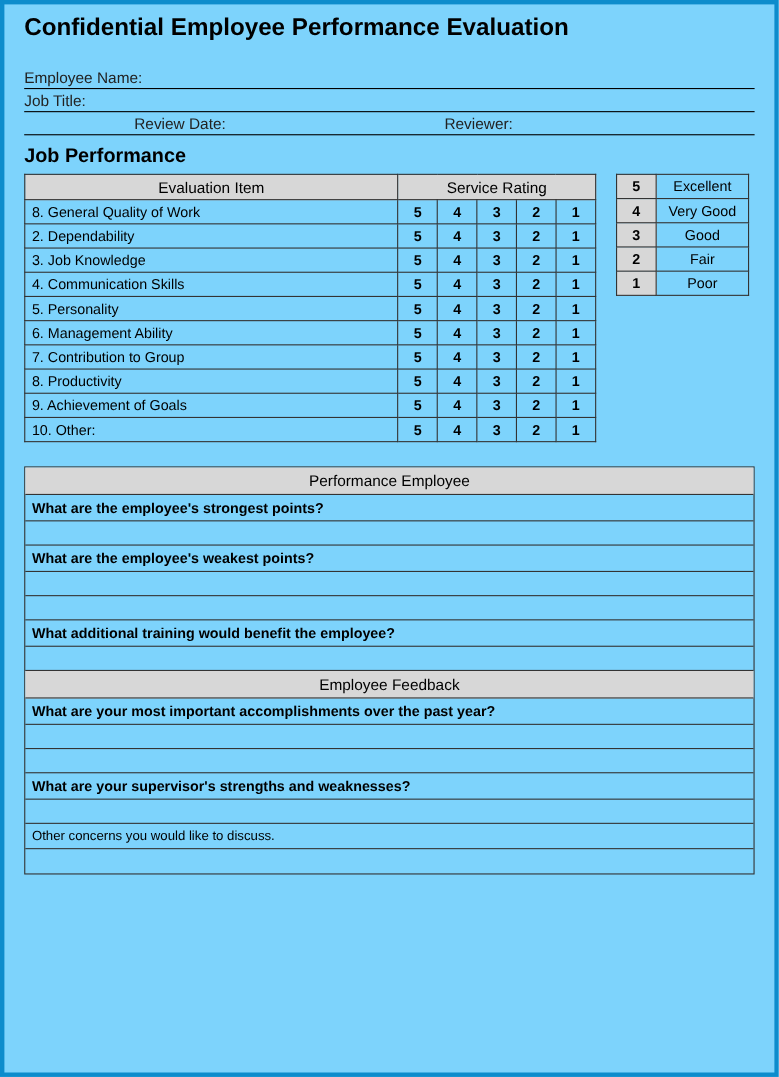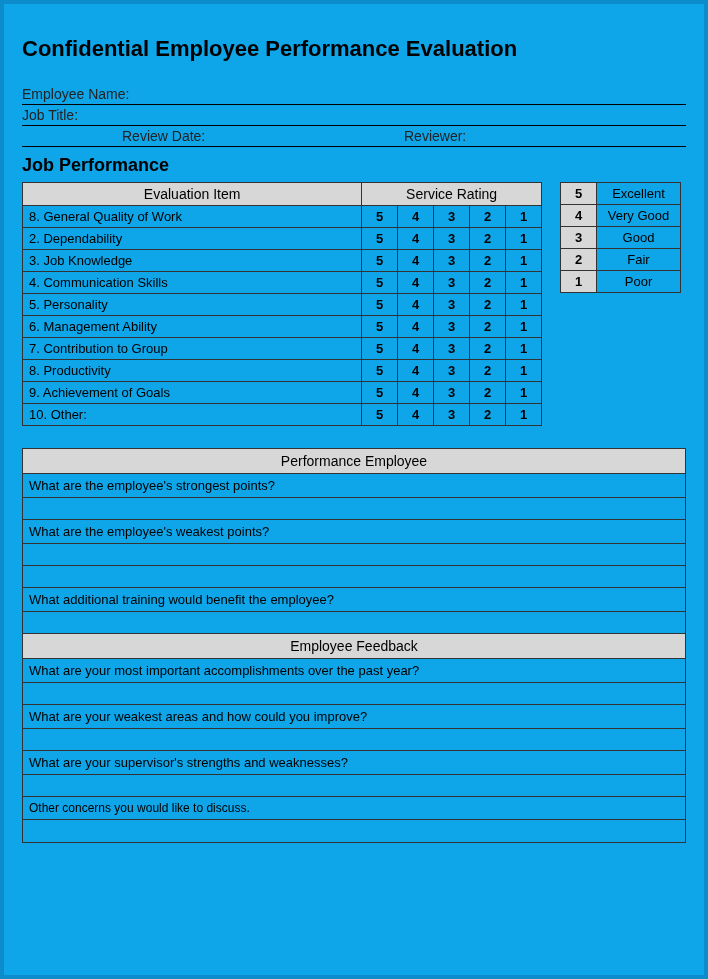--- a/index.html
+++ b/index.html
@@ -6,22 +6,22 @@
   body {
     margin: 0;
     padding: 0;
     font-family: Verdana, Geneva, sans-serif;
     background: #fff;
   }
   .frame {
     width: 708px;
     height: 979px;
     border: 4px solid #0d8ccc;
-    background: #0ea5e9;
-    padding: 28px 18px;
+    background: #7dd3fc;
+    padding: 4px 18px;
     position: relative;
   }
   .title {
     font-size: 22px;
     font-weight: bold;
     margin: 4px 0 22px 0;
     color: #000;
   }
   .field-row {
     border-bottom: 1px solid #000;
@@ -97,20 +97,21 @@
   .big-section .sec-title {
     background: #d7d7d7;
     text-align: center;
     padding: 4px;
     border-bottom: 1px solid #333;
     font-size: 14px;
   }
   .big-section .q {
     padding: 4px 6px;
     border-bottom: 1px solid #333;
+    font-weight: bold;
   }
   .big-section .ans {
     height: 22px;
     border-bottom: 1px solid #333;
   }
   .big-section .q.last, .big-section .ans.last { border-bottom: none; }
   .other-concerns{
     font-size:12px;
     padding:4px 6px;
     border-bottom:1px solid #333;
@@ -263,21 +264,20 @@
         <div class="q">What are the employee's weakest points?</div>
         <div class="ans"></div>
         <div class="ans"></div>
         <div class="q">What additional training would benefit the employee?</div>
         <div class="ans"></div>
       </div>
     <div class="sec-title">Employee Feedback</div>
     <div id="ef-body">
         <div class="q">What are your most important accomplishments over the past year?</div>
         <div class="ans"></div>
-        <div class="q">What are your weakest areas and how could you improve?</div>
         <div class="ans"></div>
         <div class="q">What are your supervisor's strengths and weaknesses?</div>
         <div class="ans"></div>
       </div>
     <div class="other-concerns">Other concerns you would like to discuss.</div>
     <div class="ans last"></div>
   </div>
 
 </div>
 

